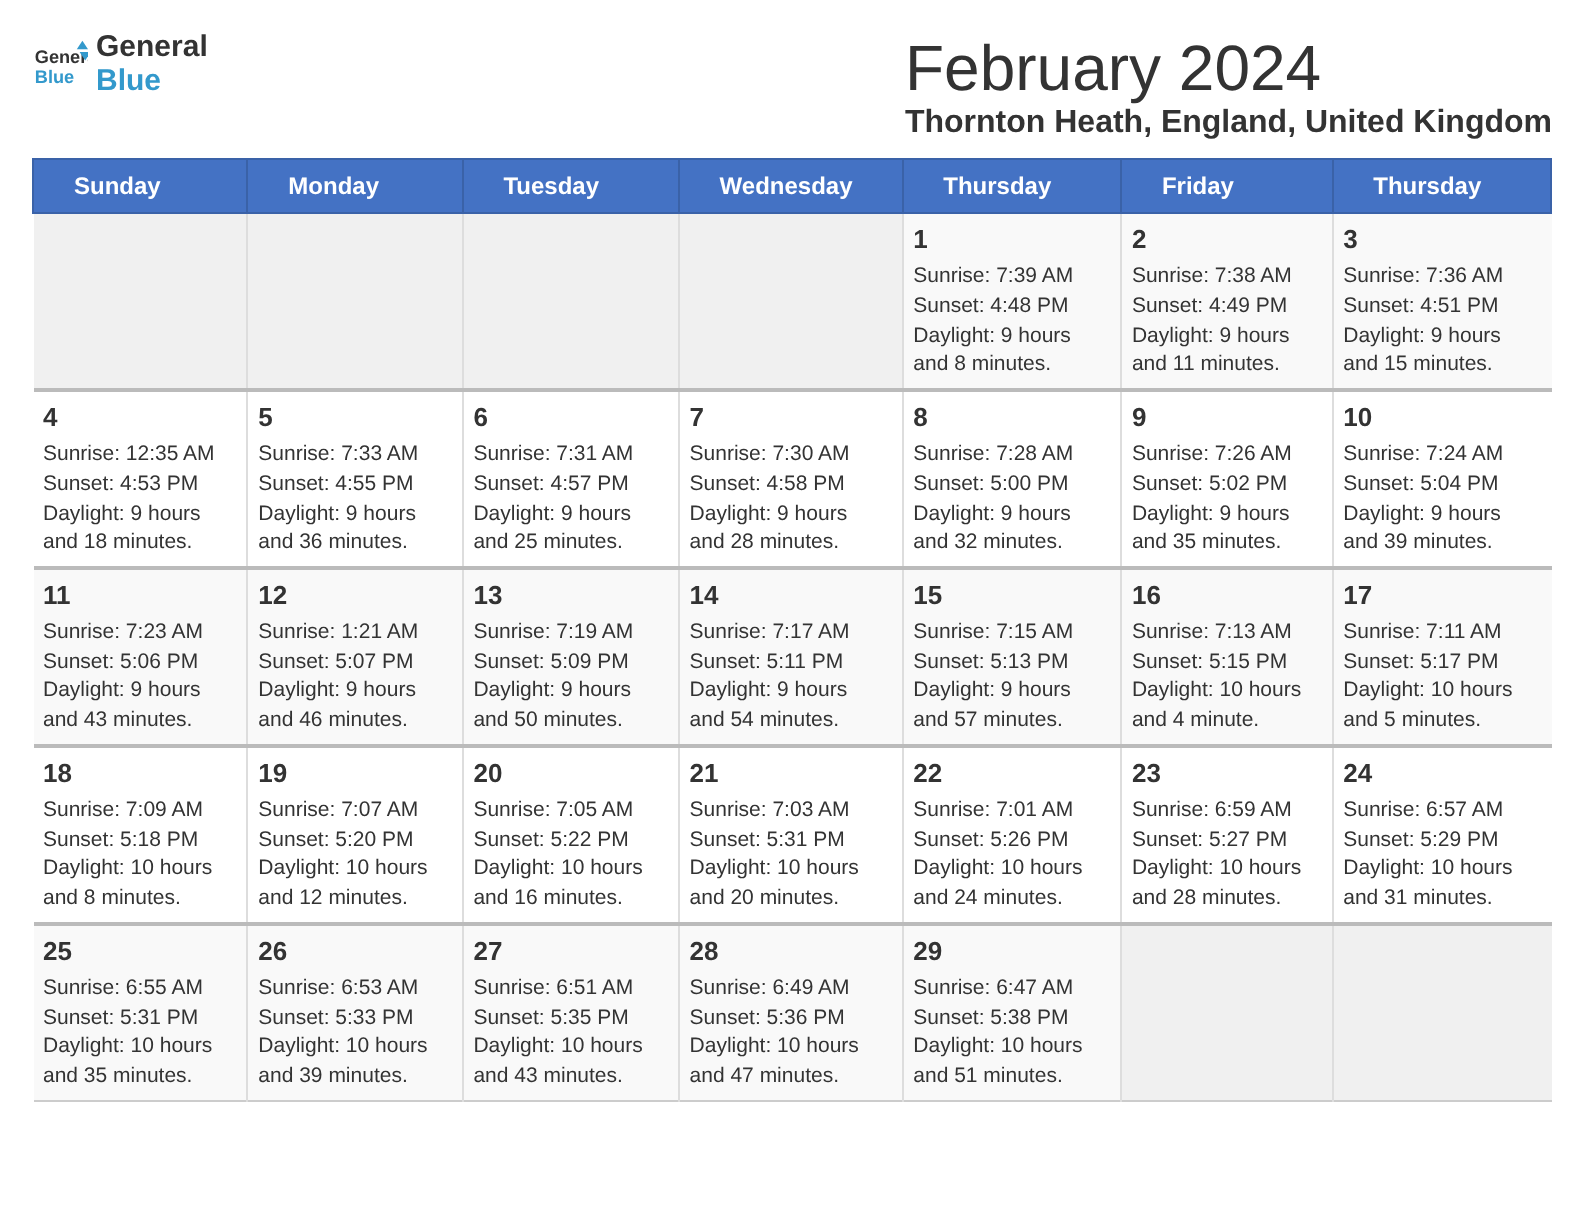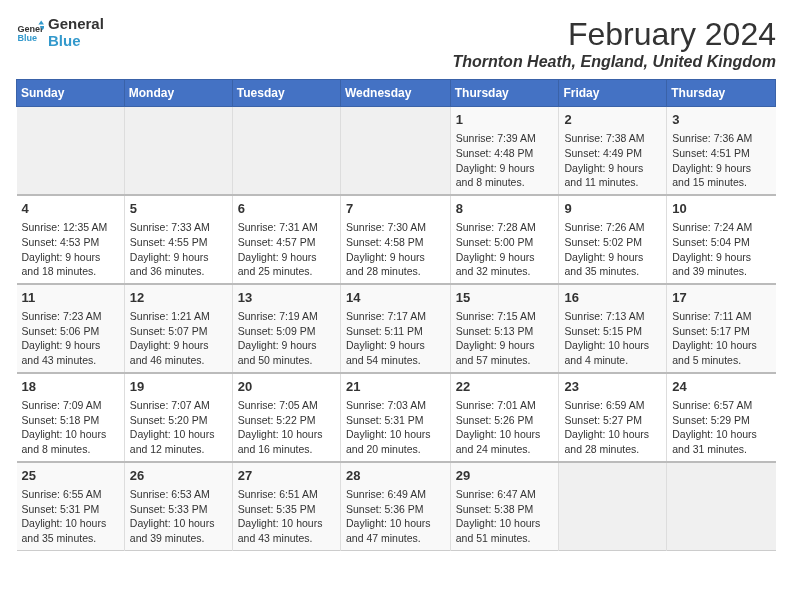--- a/index.html
+++ b/index.html
@@ -19,44 +19,43 @@
     .logo {
       display: flex;
       align-items: center;
       gap: 4px;
     }
     .logo-icon {
       width: 28px;
       height: 28px;
     }
     .title-section {
-      text-align: right;
+      text-align: left;
     }
     .main-title {
       font-size: 32px;
       font-weight: normal;
       color: #333;
     }
     .subtitle {
       font-size: 16px;
       color: #333;
       font-weight: bold;
-      font-style: italic;
     }
     table {
       width: 100%;
       border-collapse: collapse;
       font-size: 11px;
     }
     thead tr {
       background-color: #4472C4;
       color: white;
     }
     thead th {
-      padding: 6px 4px;
+      padding: 6px 20px;
       text-align: left;
       font-size: 12px;
       font-weight: bold;
       border: 1px solid #3a62a8;
     }
     tbody tr {
       border-bottom: 1px solid #ccc;
     }
     tbody tr:nth-child(odd) {
       background-color: #f9f9f9;

